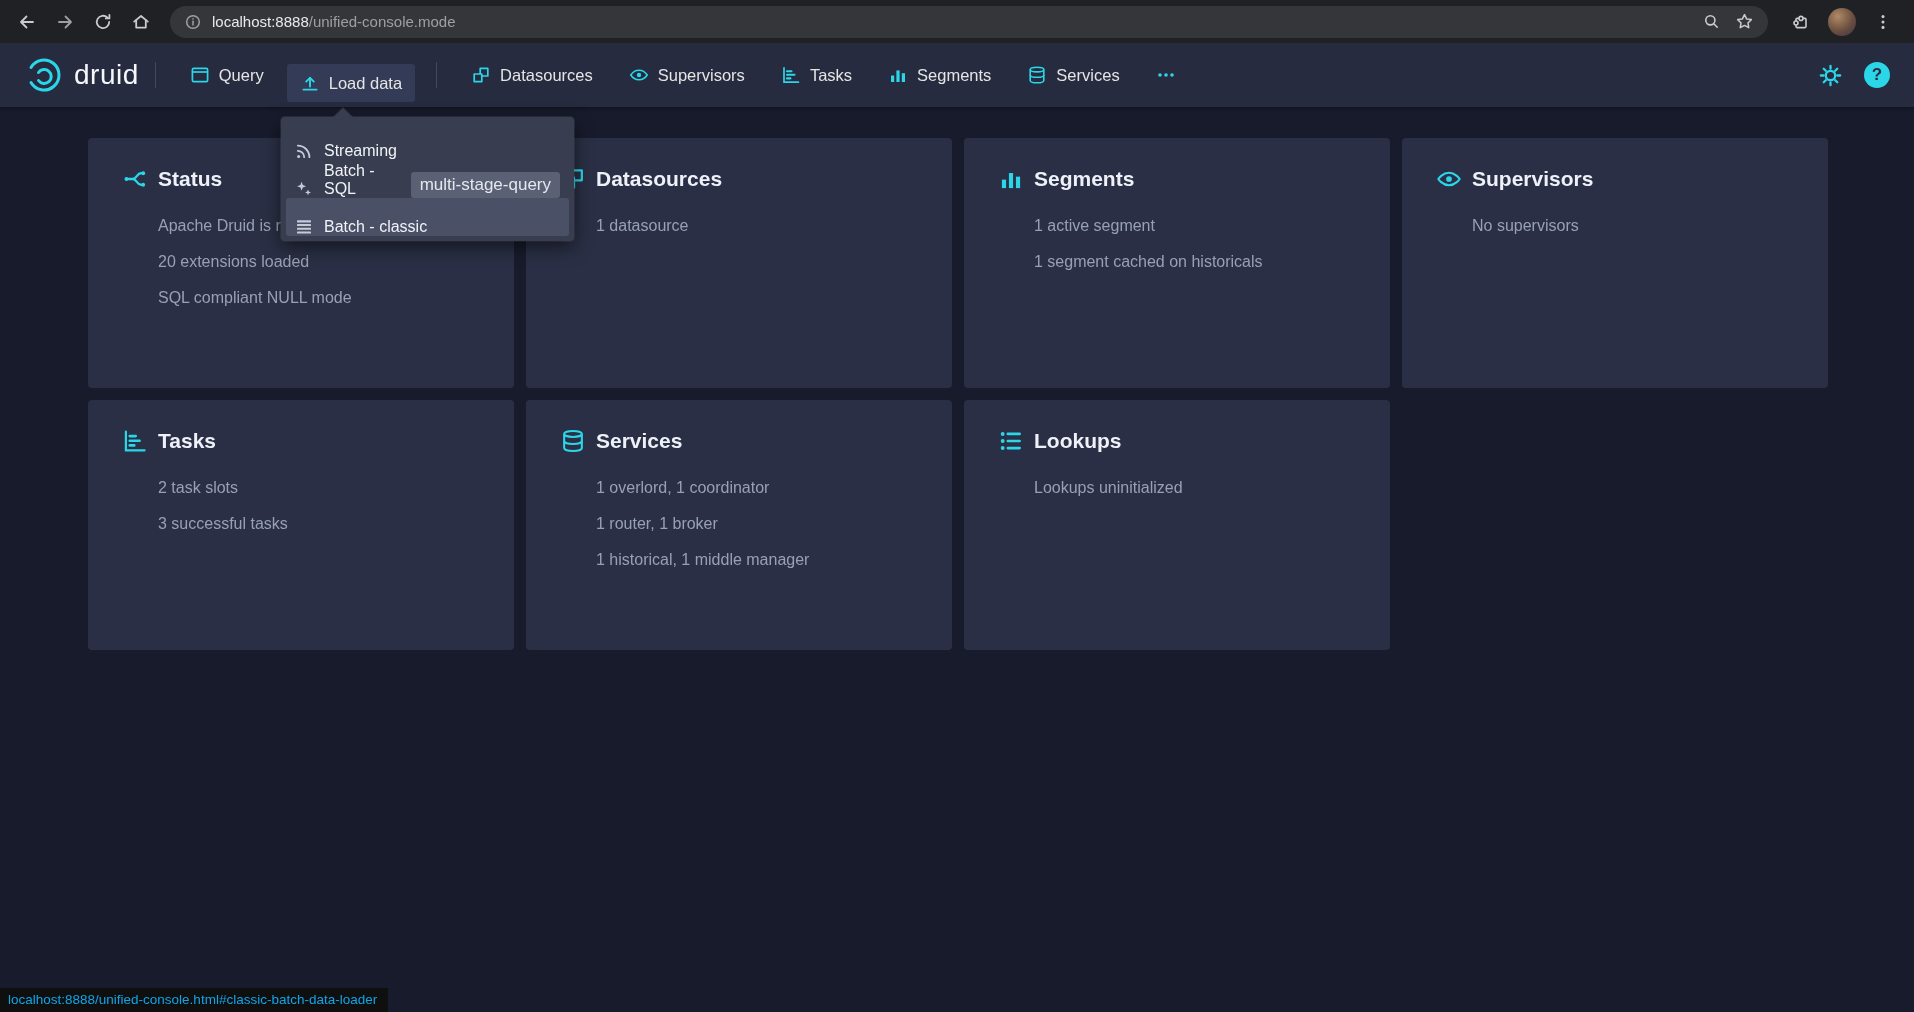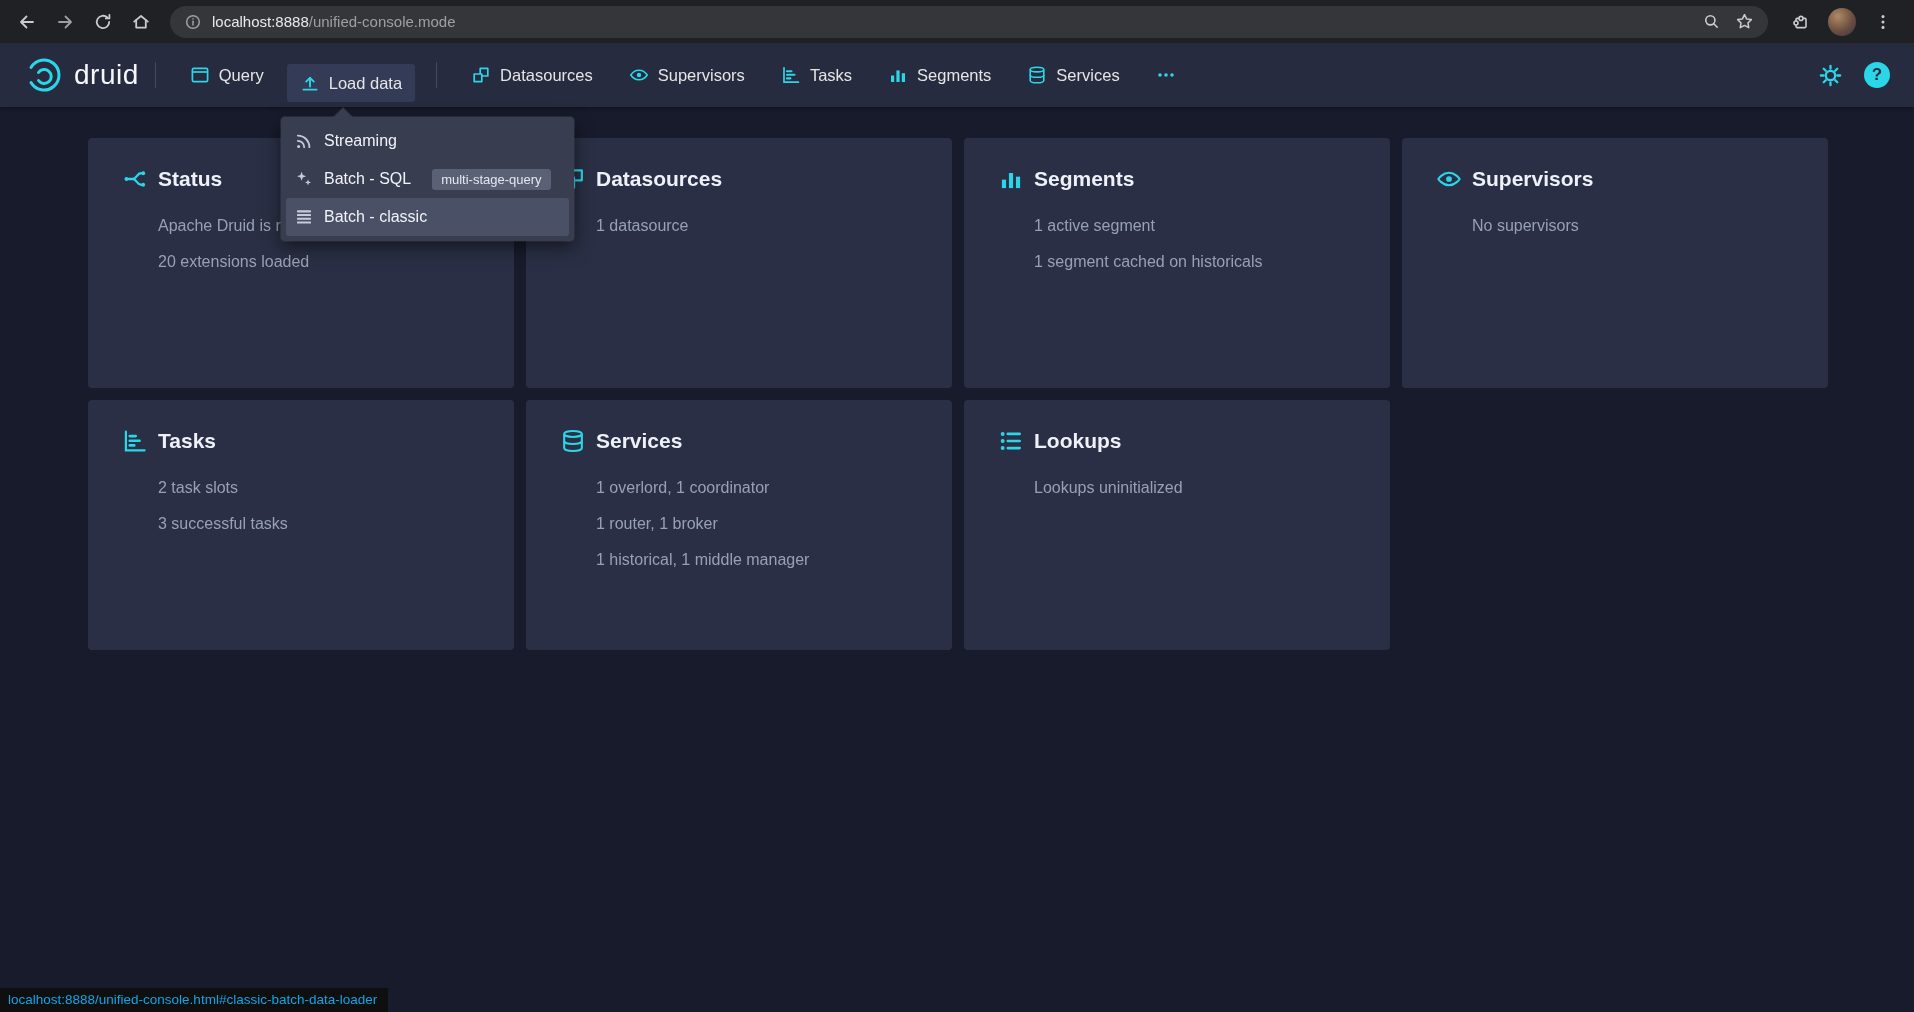--- a/index.html
+++ b/index.html
@@ -16,22 +16,22 @@
     background:#202124; display:flex; align-items:center;
     padding:0 10px; gap:4px; z-index:100;
   }
   .chrome-btn {
     width:34px; height:34px; border-radius:50%;
     display:flex; align-items:center; justify-content:center;
     color:#c8cbd0; flex:0 0 auto; cursor:pointer;
   }
   .chrome-btn.dim { color:#9aa0a6; }
   .omnibox {
-    flex:1; height:16px; background:#35363a; border-radius:16px;
-    display:flex; align-items:center; padding:16px 14px; margin:0 8px;
+    flex:1; height:32px; background:#35363a; border-radius:16px;
+    display:flex; align-items:center; padding:0 14px; margin:0 8px;
     color:#9aa0a6; font-size:15px; cursor:text; min-width:0;
   }
   .omnibox .oicon { display:flex; align-items:center; margin-right:10px; color:#9aa0a6; }
   .omni-host { color:#e8eaed; white-space:nowrap; }
   .omni-path { color:#9aa0a6; white-space:nowrap; }
   .omni-spacer { flex:1; }
   .omni-right { display:flex; align-items:center; gap:14px; color:#c8cbd0; }
   .chrome-right { display:flex; align-items:center; gap:10px; padding:0 4px; }
   .avatar {
     width:28px; height:28px; border-radius:50%;
@@ -81,28 +81,28 @@
     background:#383d4f; border-radius:4px; padding:5px;
     box-shadow:0 6px 18px rgba(0,0,0,.55), 0 0 0 1px rgba(255,255,255,.09);
     z-index:60;
   }
   .popover-caret {
     position:absolute; top:-6px; left:55px; width:14px; height:14px;
     background:#383d4f; transform:rotate(45deg);
     box-shadow:-1px -1px 0 rgba(255,255,255,.09);
   }
   .menu-item {
-    position:relative; display:flex; align-items:center; gap:11px;
+    position:relative; display:flex; align-items:flex-end; gap:11px;
     height:38px; padding:0 9px; border-radius:3px;
     color:#f1f3f8; font-size:16px; cursor:pointer;
   }
   .menu-item.highlight { background:#4a5065; }
   .menu-ic { display:flex; align-items:center; color:#c6cbd9; width:18px; }
   .menu-badge {
-    background:#5b6175; color:#e4e7ef; font-size:13px;
+    background:#5b6175; color:#e4e7ef; font-size:17px;
     padding:3px 9px; border-radius:3px; margin-left:10px; white-space:nowrap;
   }
   
   .status-bubble {
     position:absolute; left:0; bottom:0; z-index:90;
     background:#0f0f10; color:#0ea5e9; font-size:13.5px;
     padding:4px 11px 5px 8px;
   }
   svg { display:block; }
 </style>
@@ -296,20 +296,21 @@
             <path d="M3.4 10h4.8M8.2 10c3.2 0 3.2-4.4 6.4-4.4M8.2 10c3.2 0 3.2 4.4 6.4 4.4"></path>
             <circle cx="16.3" cy="5.6" r="1.5" fill="currentColor" stroke="none"></circle>
             <circle cx="16.3" cy="14.4" r="1.5" fill="currentColor" stroke="none"></circle>
             <circle cx="3.4" cy="10" r="1.5" fill="currentColor" stroke="none"></circle>
           </svg>
       </span>
       <span class="card-title">Status</span>
     </div>
     <div class="card-line">Apache Druid is running</div>
     <div class="card-line">20 extensions loaded</div>
+    <div class="card-line">SQL compliant NULL mode</div>
   </div>
 
   <div class="card">
     <div class="card-head">
       <span class="card-ic">
         <svg width="26" height="26" viewBox="0 0 20 20" stroke="currentColor" stroke-width="1.7" stroke-linejoin="round" fill="none">
             <rect x="9.2" y="3.4" width="7.6" height="7.6"></rect>
             <rect class="fill-bg" x="3.2" y="9" width="7.6" height="7.6"></rect>
           </svg>
       </span>

